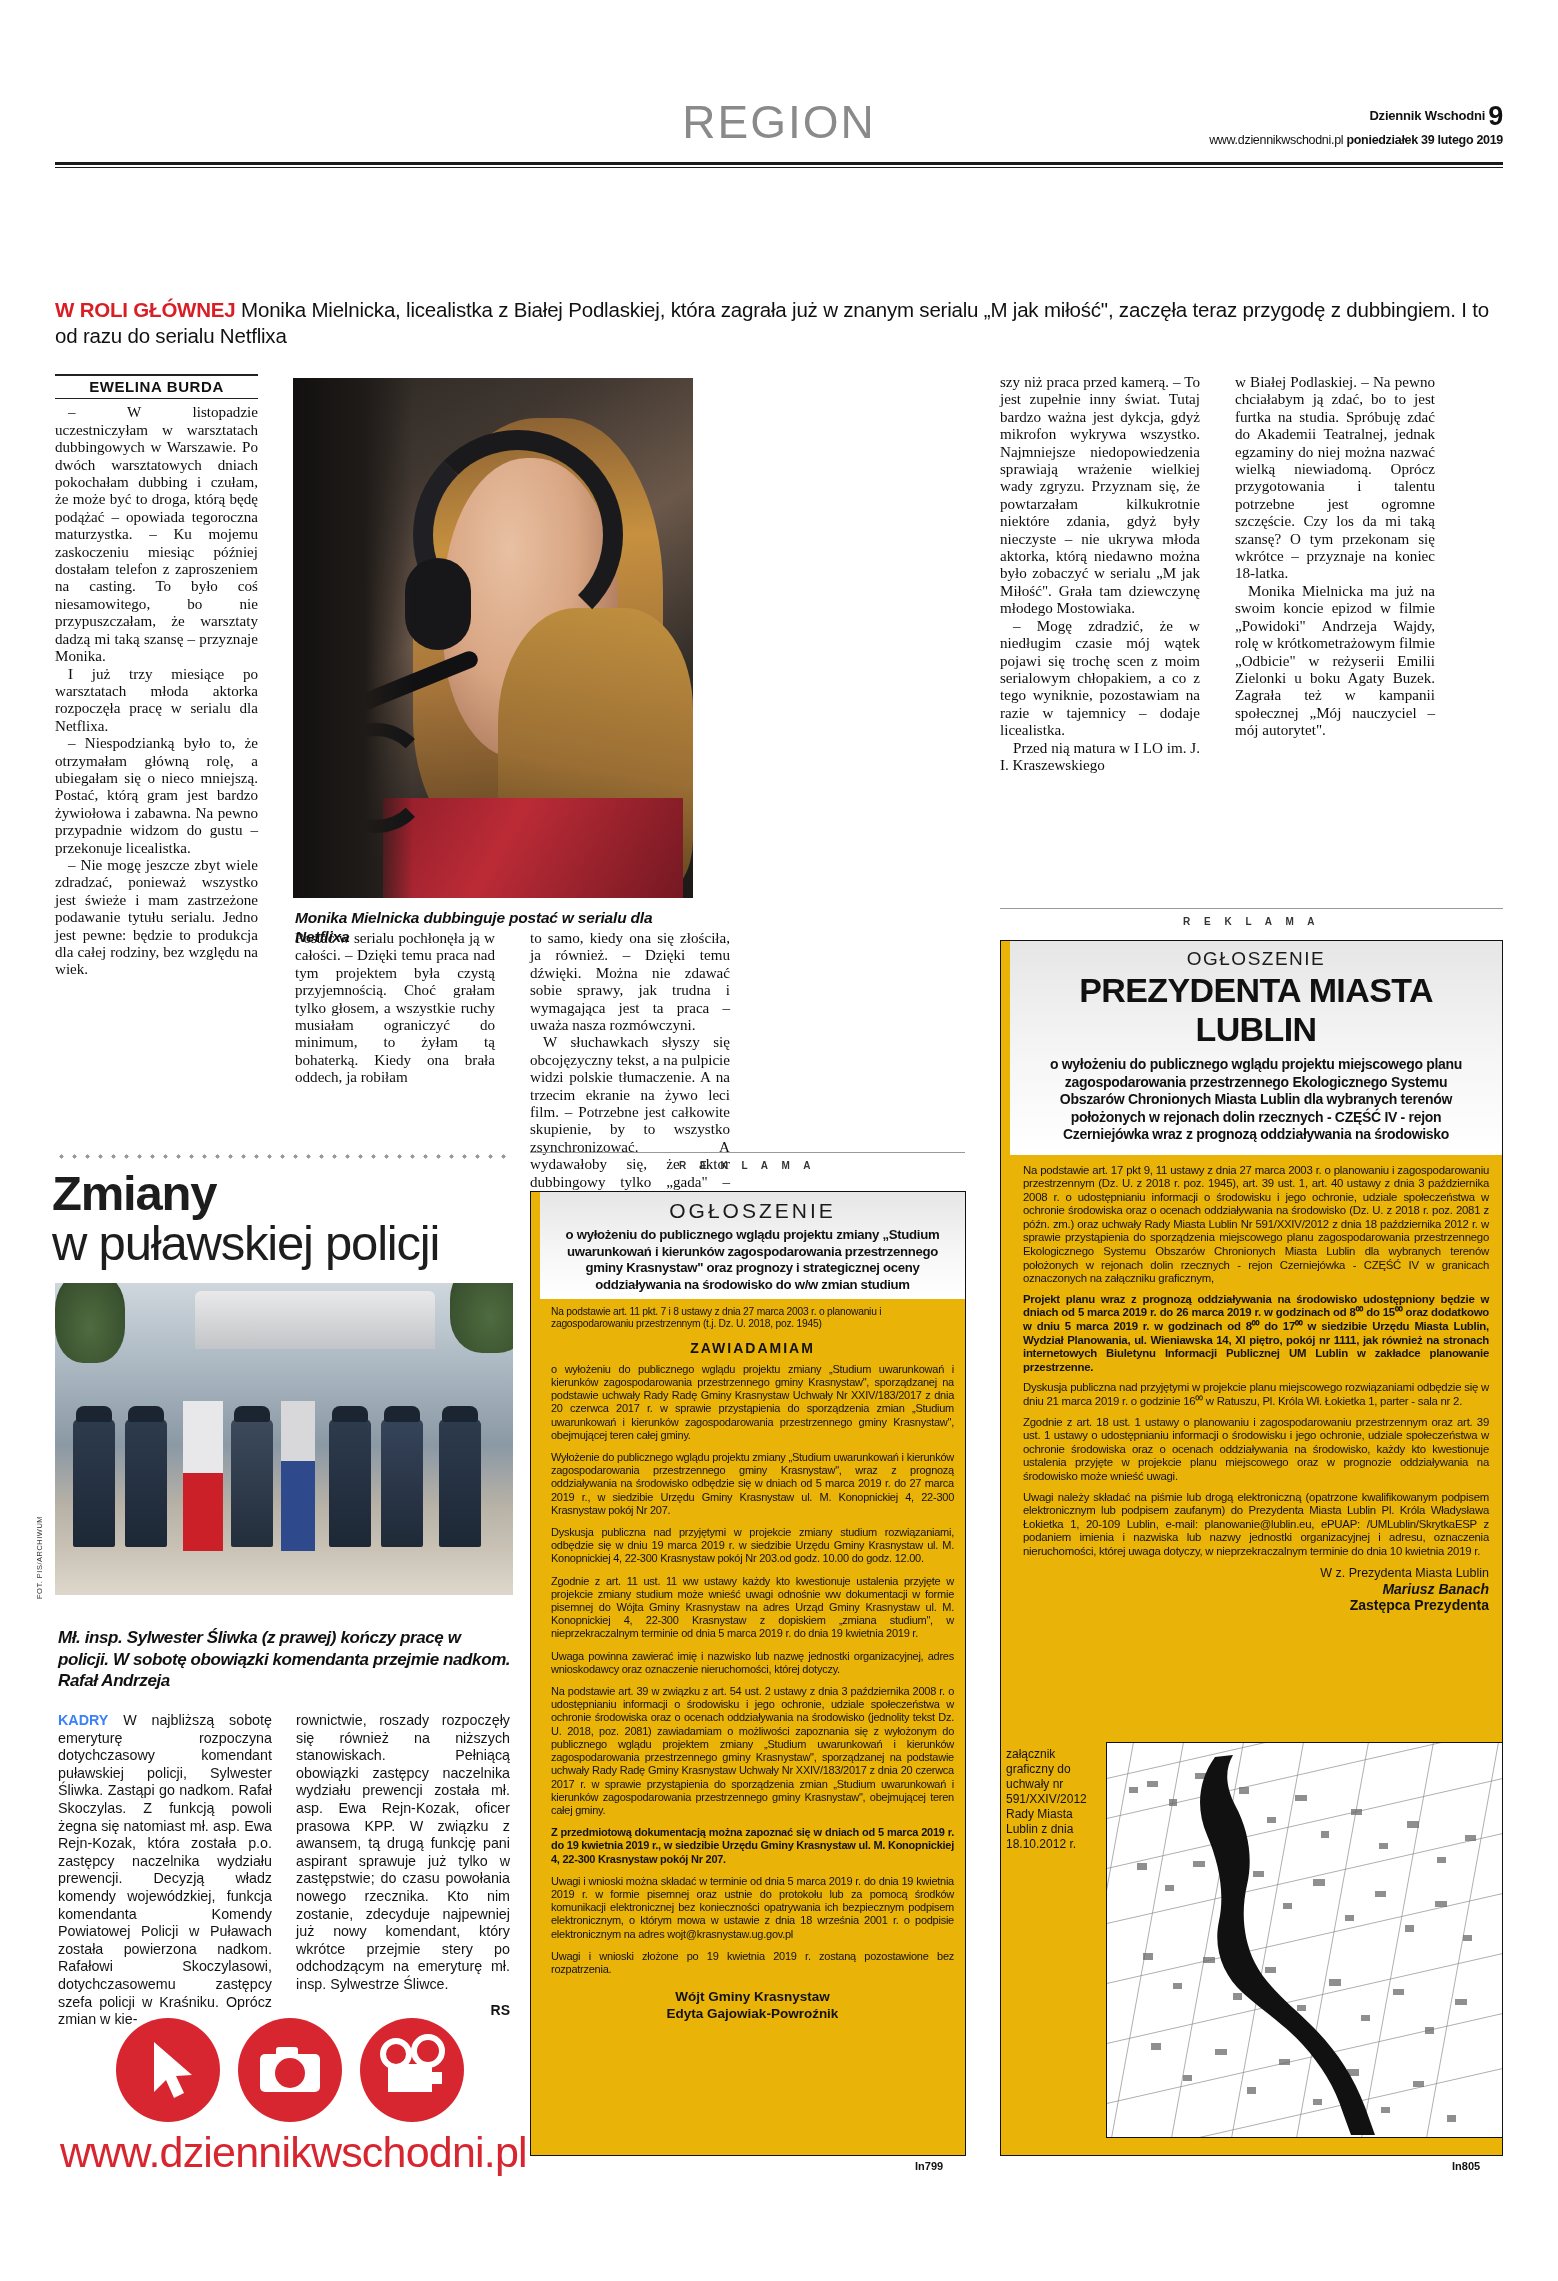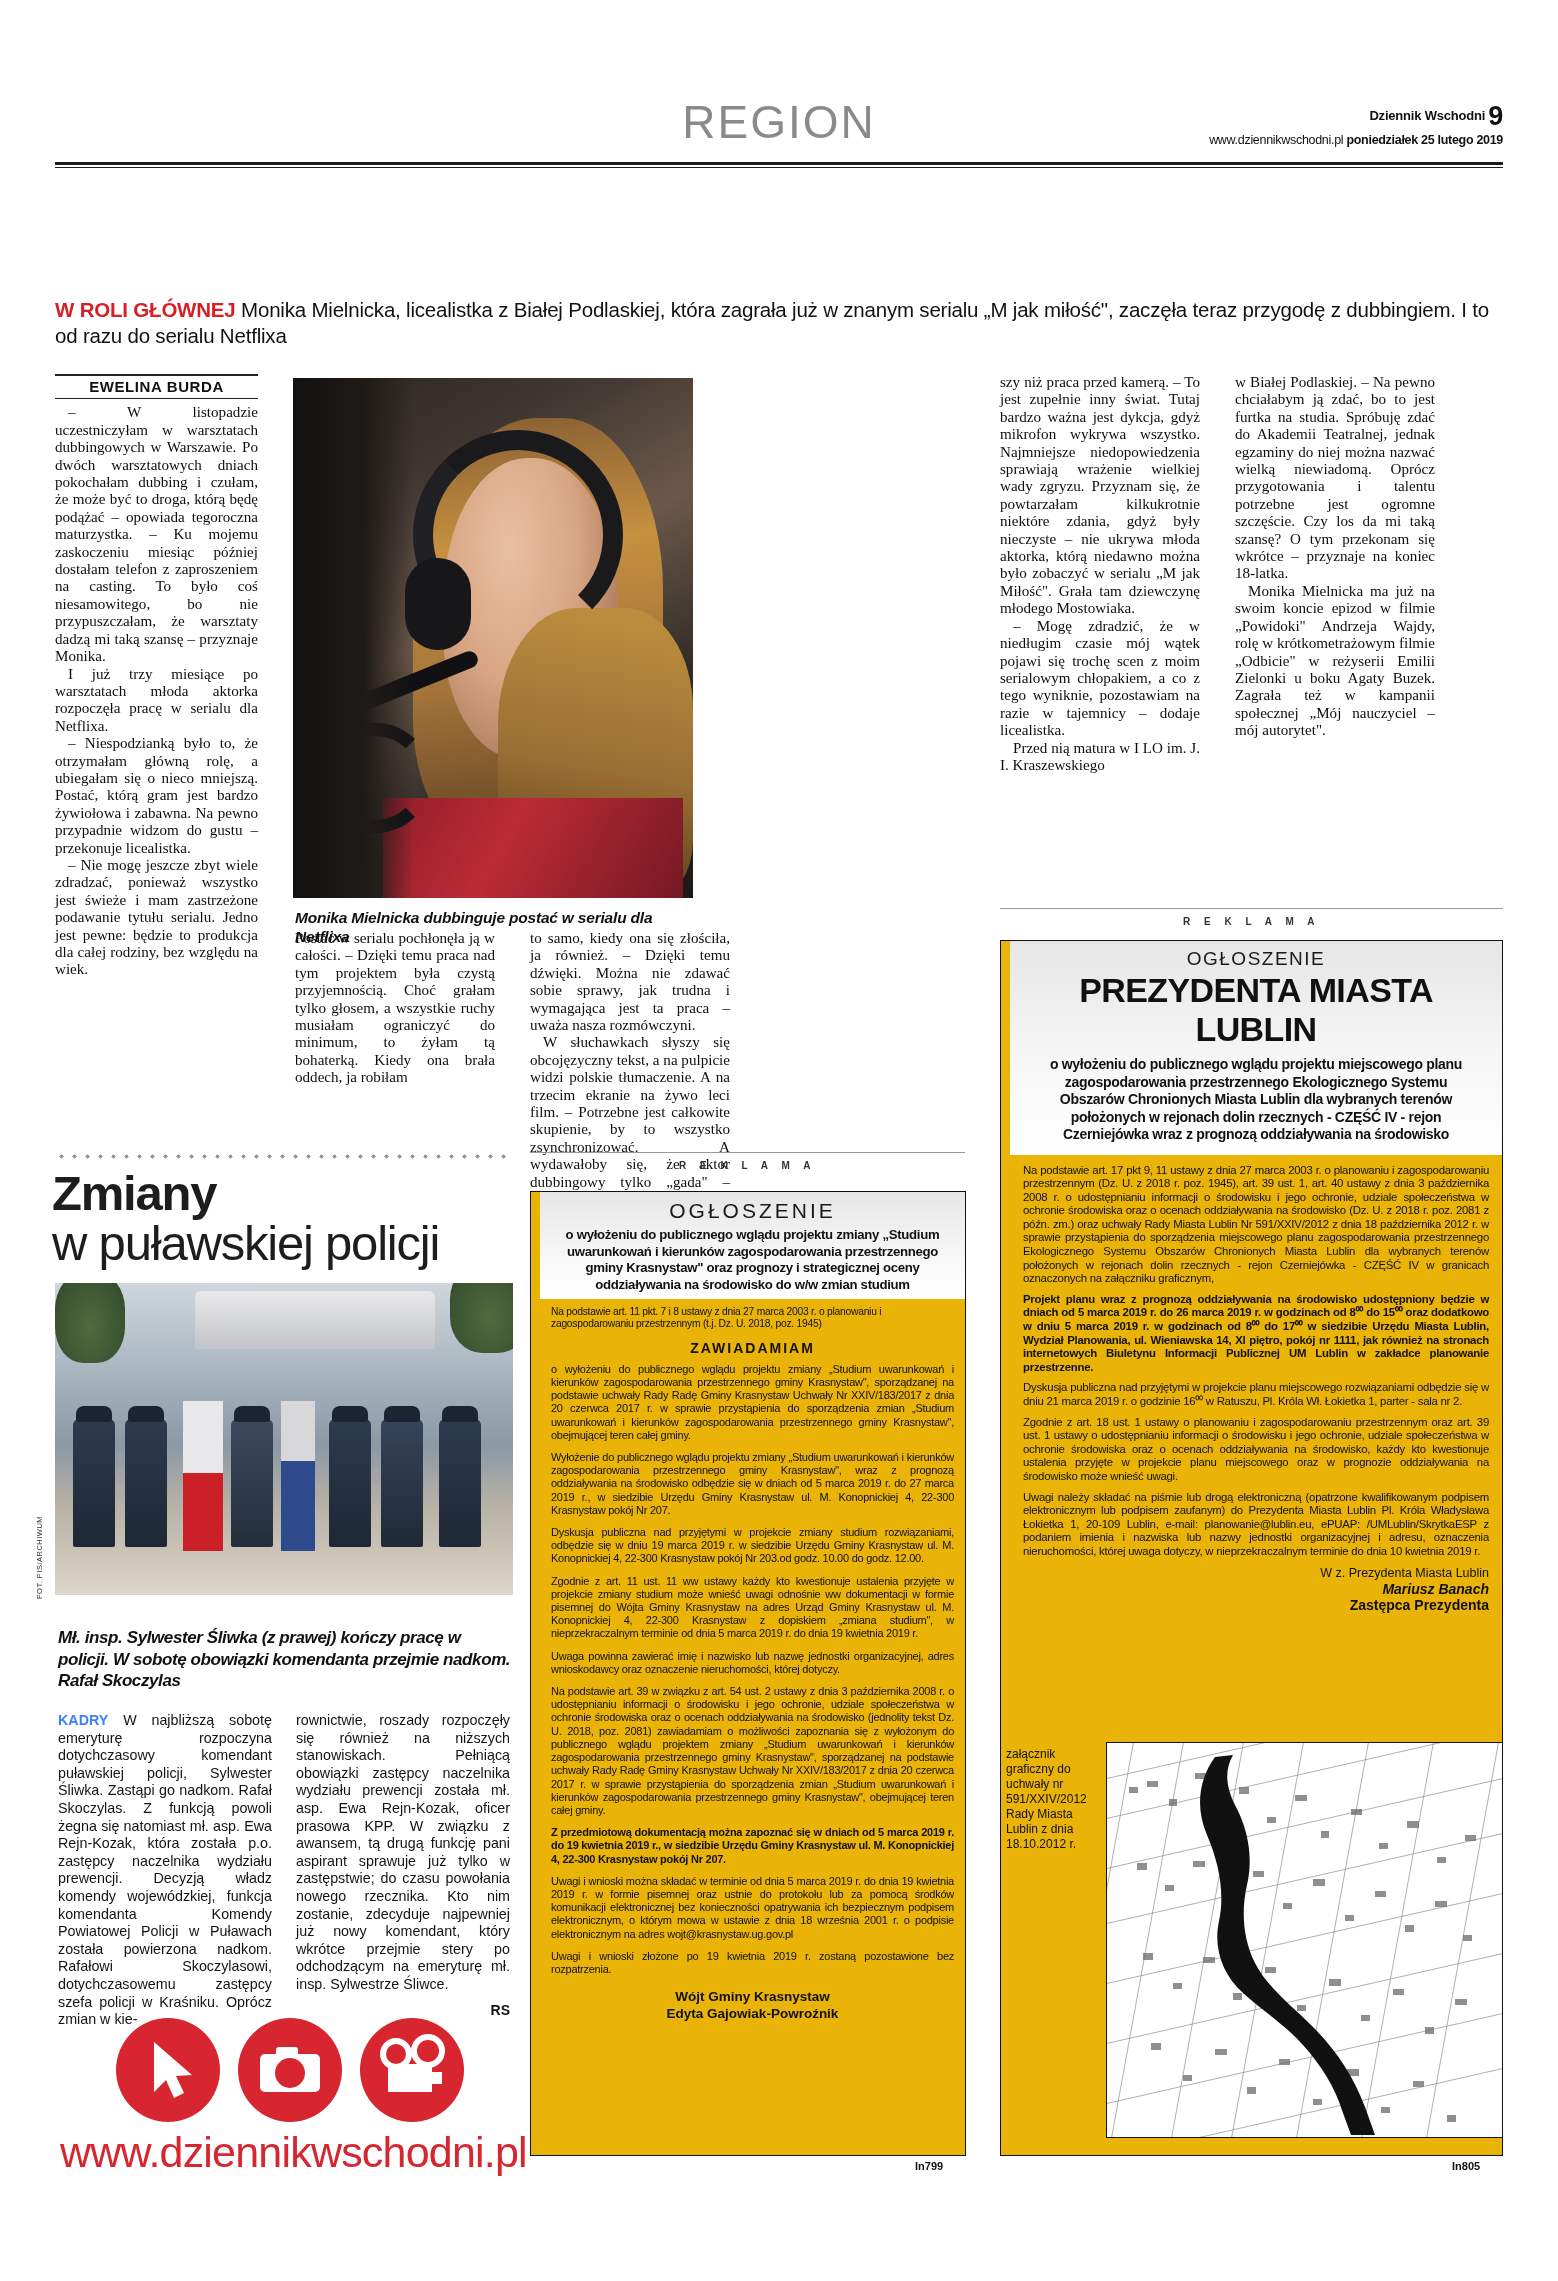--- a/index.html
+++ b/index.html
@@ -314,21 +314,21 @@
 <div class="page">
 
   <div class="masthead">
     <div class="section-word">REGION</div>
     <div class="masthead-right">
       <div class="mh-line1">
         <span>Dziennik Wschodni</span><span class="pagenum">9</span>
       </div>
       <div class="mh-line2">
         <span class="site">www.dziennikwschodni.pl</span>
-        <span>poniedziałek 25 lutego 2019</span>
+        <span>poniedziałek 39 lutego 2019</span>
       </div>
     </div>
   </div>
   <div class="rule-thick"></div>
   <div class="rule-thin"></div>
 
 
   <div class="lead">
     <span class="kicker">W ROLI GŁÓWNEJ</span>
     <span>Monika Mielnicka, licealistka z Białej Podlaskiej, która zagrała już w znanym serialu „M jak miłość", zaczęła teraz przygodę z dubbingiem. I to od razu do serialu Netflixa</span>
@@ -408,21 +408,21 @@
       </div>
     <div class="p2-off" style="left:326px; background:linear-gradient(180deg,#36445a,#1f2a38);">
         <div class="p2-cap"></div>
       </div>
     <div class="p2-off" style="left:384px;">
         <div class="p2-cap"></div>
       </div>
   </div>
   <div class="photo-credit-2">FOT. PIS/ARCHIWUM</div>
 
-  <div class="cap2">Mł. insp. Sylwester Śliwka (z prawej) kończy pracę w policji. W sobotę obowiązki komendanta przejmie nadkom. Rafał Skoczylas</div>
+  <div class="cap2">Mł. insp. Sylwester Śliwka (z prawej) kończy pracę w policji. W sobotę obowiązki komendanta przejmie nadkom. Rafał Andrzeja</div>
 
   <div class="col police-body" style="left:58px; top:1712px; width:214px;">
     <span class="kicker">KADRY</span>
     <span>W najbliższą sobotę emeryturę rozpoczyna dotychczasowy komendant puławskiej policji, Sylwester Śliwka. Zastąpi go nadkom. Rafał Skoczylas. Z funkcją powoli żegna się natomiast mł. asp. Ewa Rejn-Kozak, która została p.o. zastępcy naczelnika wydziału prewencji. Decyzją władz komendy wojewódzkiej, funkcja komendanta Komendy Powiatowej Policji w Puławach została powierzona nadkom. Rafałowi Skoczylasowi, dotychczasowemu zastępcy szefa policji w Kraśniku. Oprócz zmian w kie-</span>
   </div>
   <div class="col police-body" style="left:296px; top:1712px; width:214px;">
     <span>rownictwie, roszady rozpoczęły się również na niższych stanowiskach. Pełniącą obowiązki zastępcy naczelnika wydziału prewencji została mł. asp. Ewa Rejn-Kozak, oficer prasowa KPP. W związku z awansem, tą drugą funkcję pani aspirant sprawuje już tylko w zastępstwie; do czasu powołania nowego rzecznika. Kto nim zostanie, zdecyduje najpewniej już nowy komendant, który wkrótce przejmie stery po odchodzącym na emeryturę mł. insp. Sylwestrze Śliwce.</span>
     <div class="sig">RS</div>
   </div>
 

